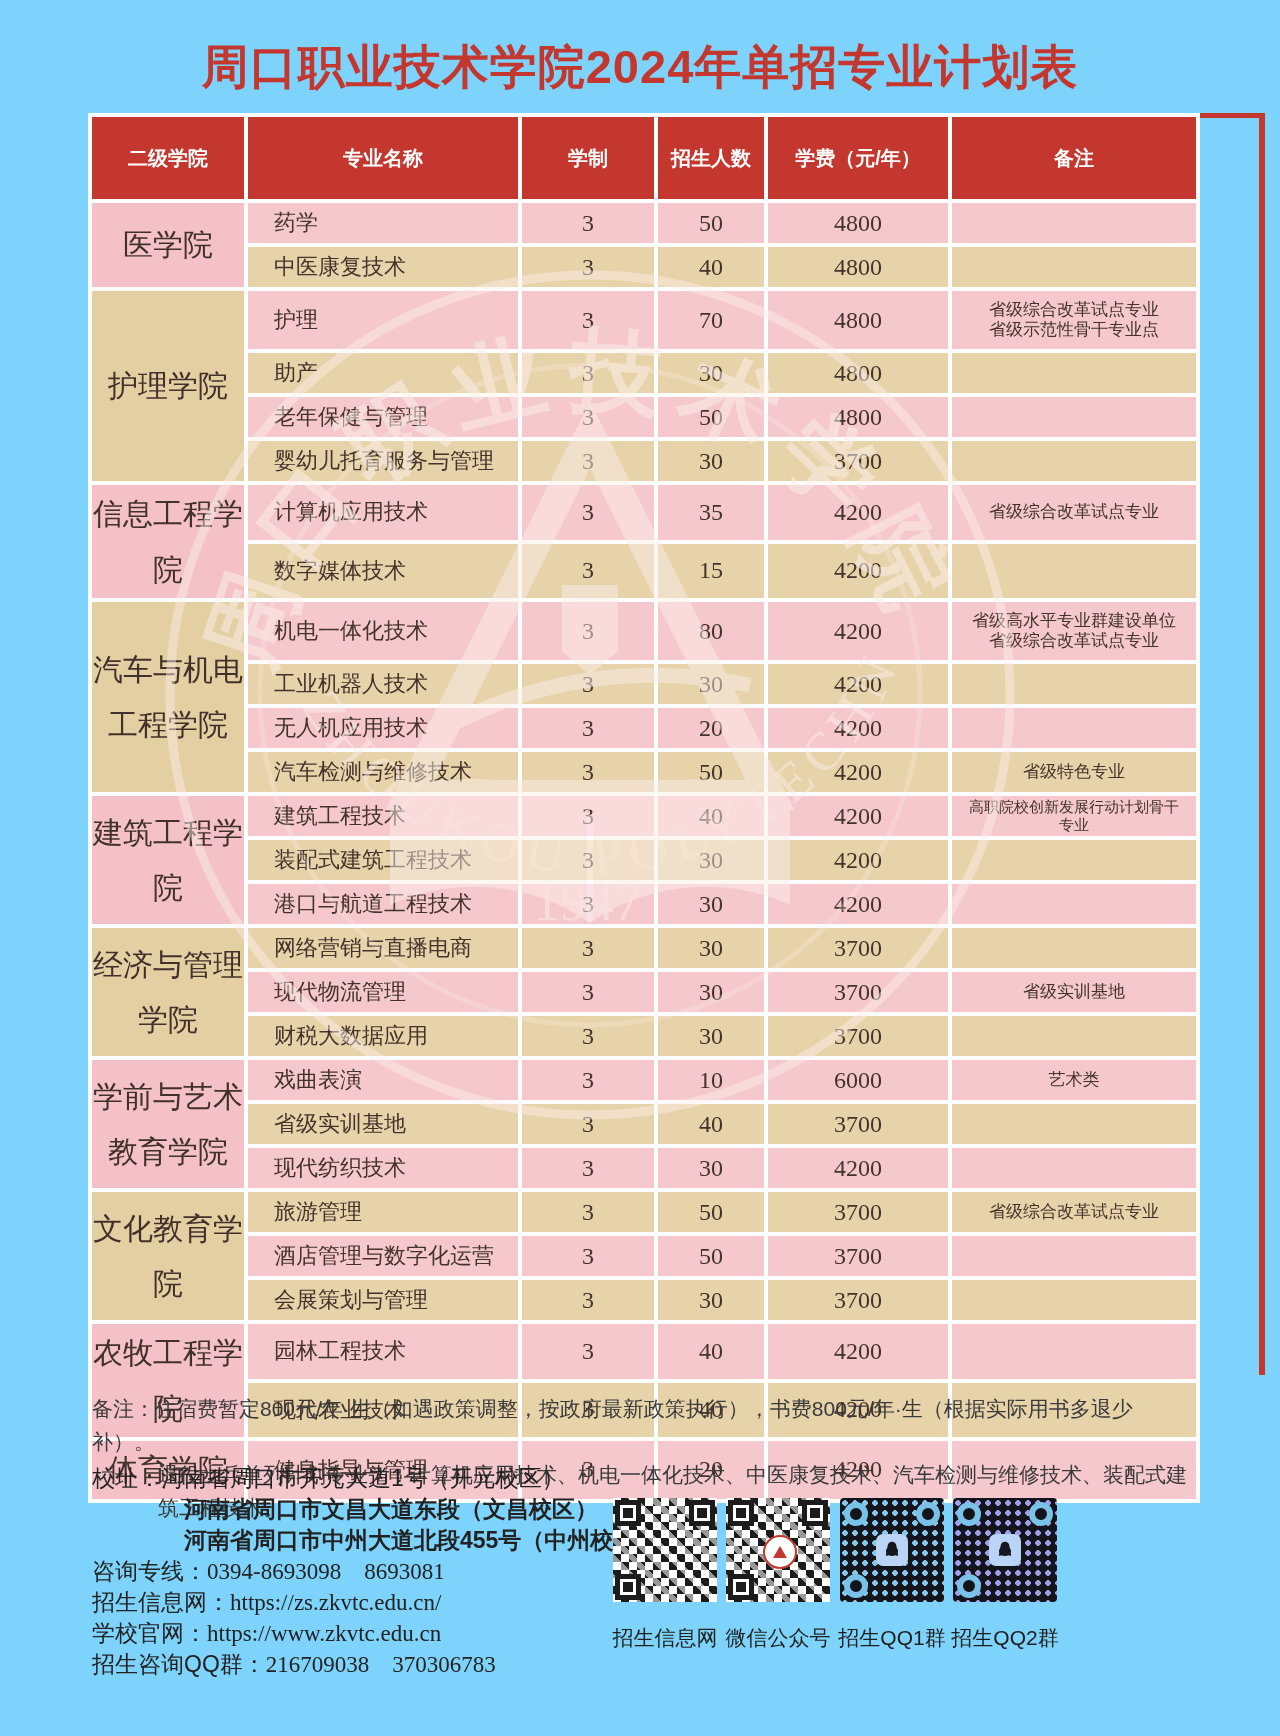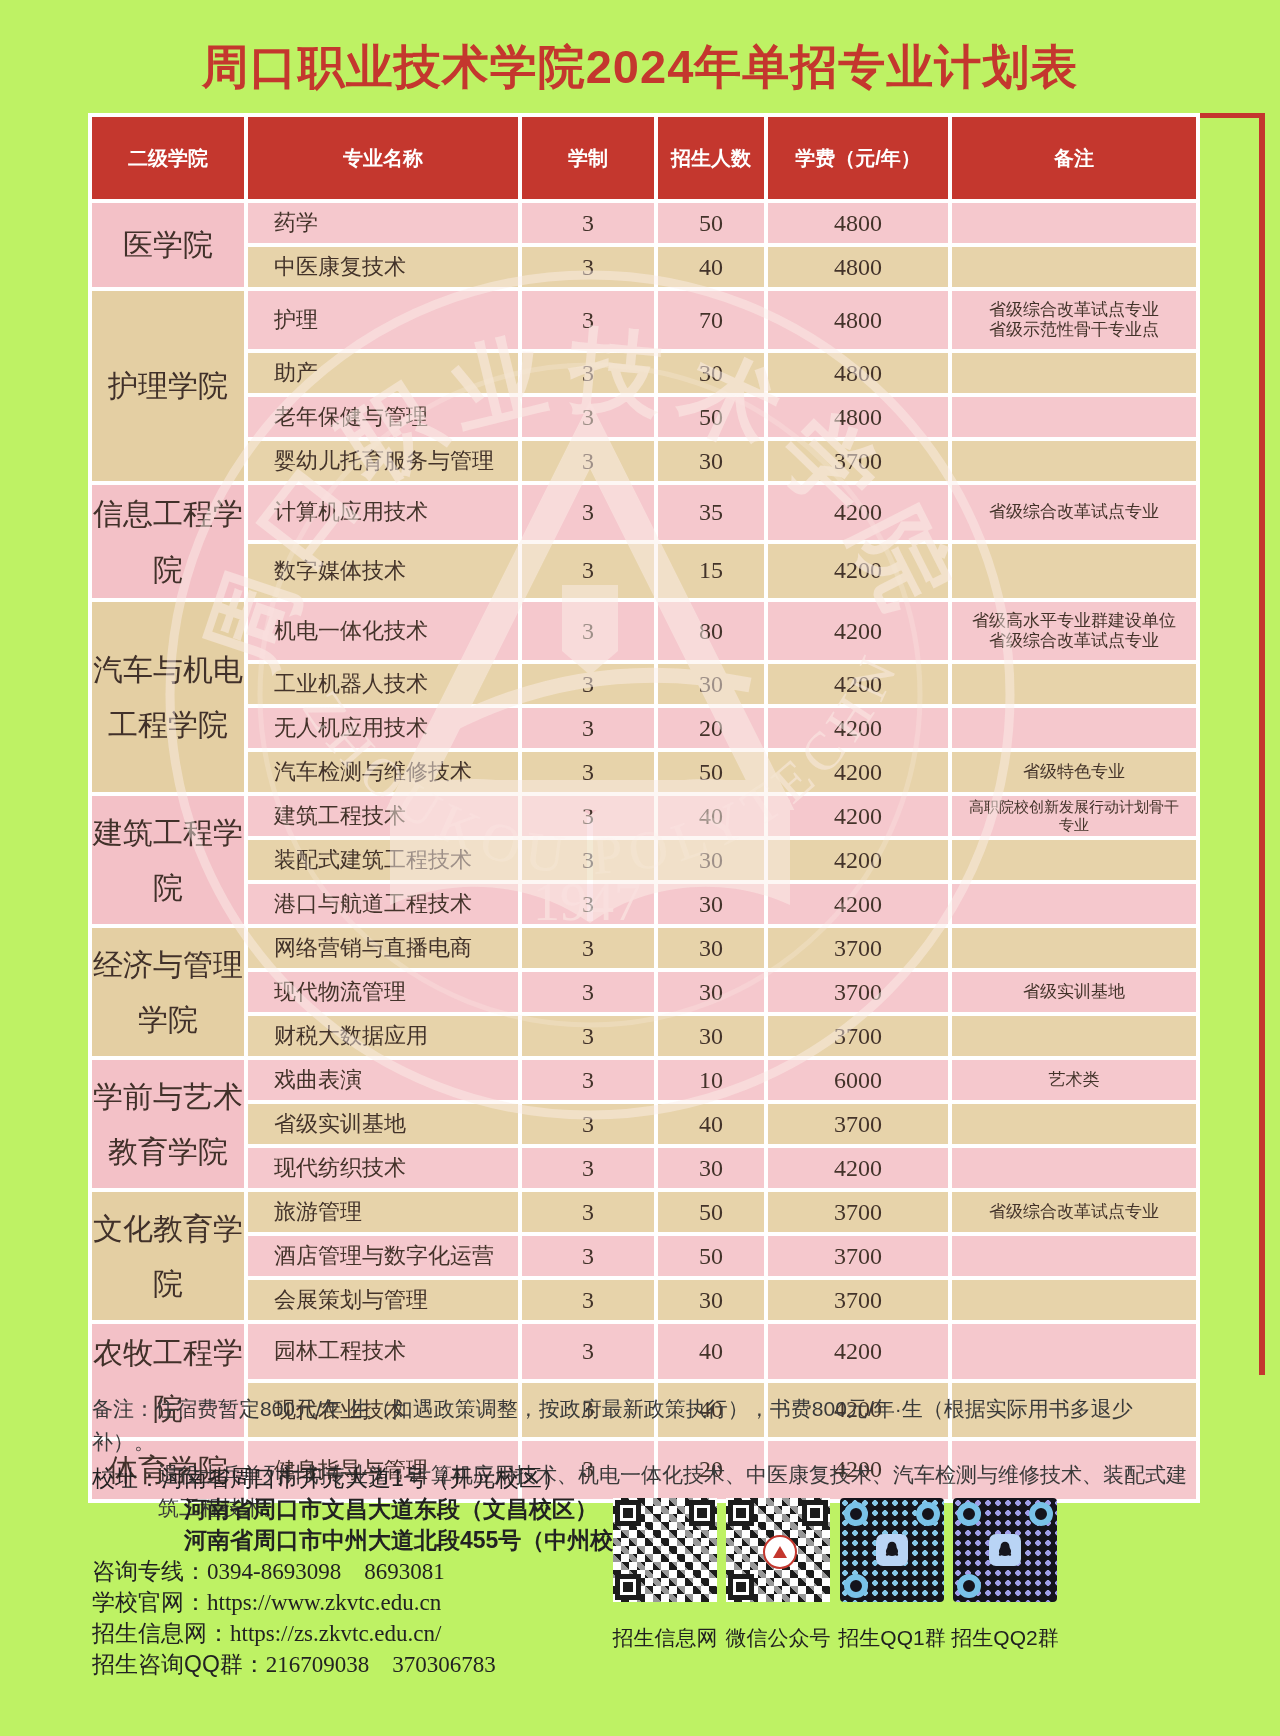--- a/index.html
+++ b/index.html
@@ -1,17 +1,17 @@
 <!DOCTYPE html>
 <html><head>
 <meta charset="utf-8">
 <style>
   html,body { margin:0; padding:0; background:#ffffff; }
   .sheet {
-    position:relative; width:1280px; height:1736px; background:#bef264;
+    position:relative; width:1280px; height:1736px; background:#7dd3fc;
     overflow:hidden; font-family:"Liberation Sans", sans-serif;
   }
 
   
   .title {
     position:absolute; top:36px; left:0; width:1280px;
     text-align:center; font-size:47px; font-weight:800;
     color:#c4372e; letter-spacing:1px;
     font-family:"Liberation Sans", sans-serif;
   }
@@ -381,22 +381,22 @@
   <div class="notes">
     <div class="line1"><span>备注：</span><span>住宿费暂定800元/年·生（如遇政策调整，按政府最新政策执行），书费800元/年·生（根据实际用书多退少补）。</span></div>
     <div class="line2">退役士兵单列计划专业为：计算机应用技术、机电一体化技术、中医康复技术、汽车检测与维修技术、装配式建筑工程技术。</div>
   </div>
 
   <div class="contact">
     <div class="row"><span class="lbl">校址：</span><span class="val">河南省周口市开元大道1号（开元校区）</span></div>
     <div class="row indent"><span class="val">河南省周口市文昌大道东段（文昌校区）</span></div>
     <div class="row indent"><span class="val">河南省周口市中州大道北段455号（中州校区）</span></div>
     <div class="row"><span class="lbl">咨询专线：</span><span class="val latin">0394-8693098　8693081</span></div>
+    <div class="row"><span class="lbl">招生信息网：</span><span class="val latin">https://zs.zkvtc.edu.cn/</span></div>
     <div class="row"><span class="lbl">学校官网：</span><span class="val latin">https://www.zkvtc.edu.cn</span></div>
-    <div class="row"><span class="lbl">招生信息网：</span><span class="val latin">https://zs.zkvtc.edu.cn/</span></div>
     <div class="row"><span class="lbl">招生咨询QQ群：</span><span class="val latin">216709038　370306783</span></div>
   </div>
 
   <div class="qr bw" style="left:613px">
     <div class="finder tl"></div>
     <div class="finder tr"></div>
     <div class="finder bl"></div>
   </div>
   <div class="qr bw" style="left:726px">
     <div class="finder tl"></div>

